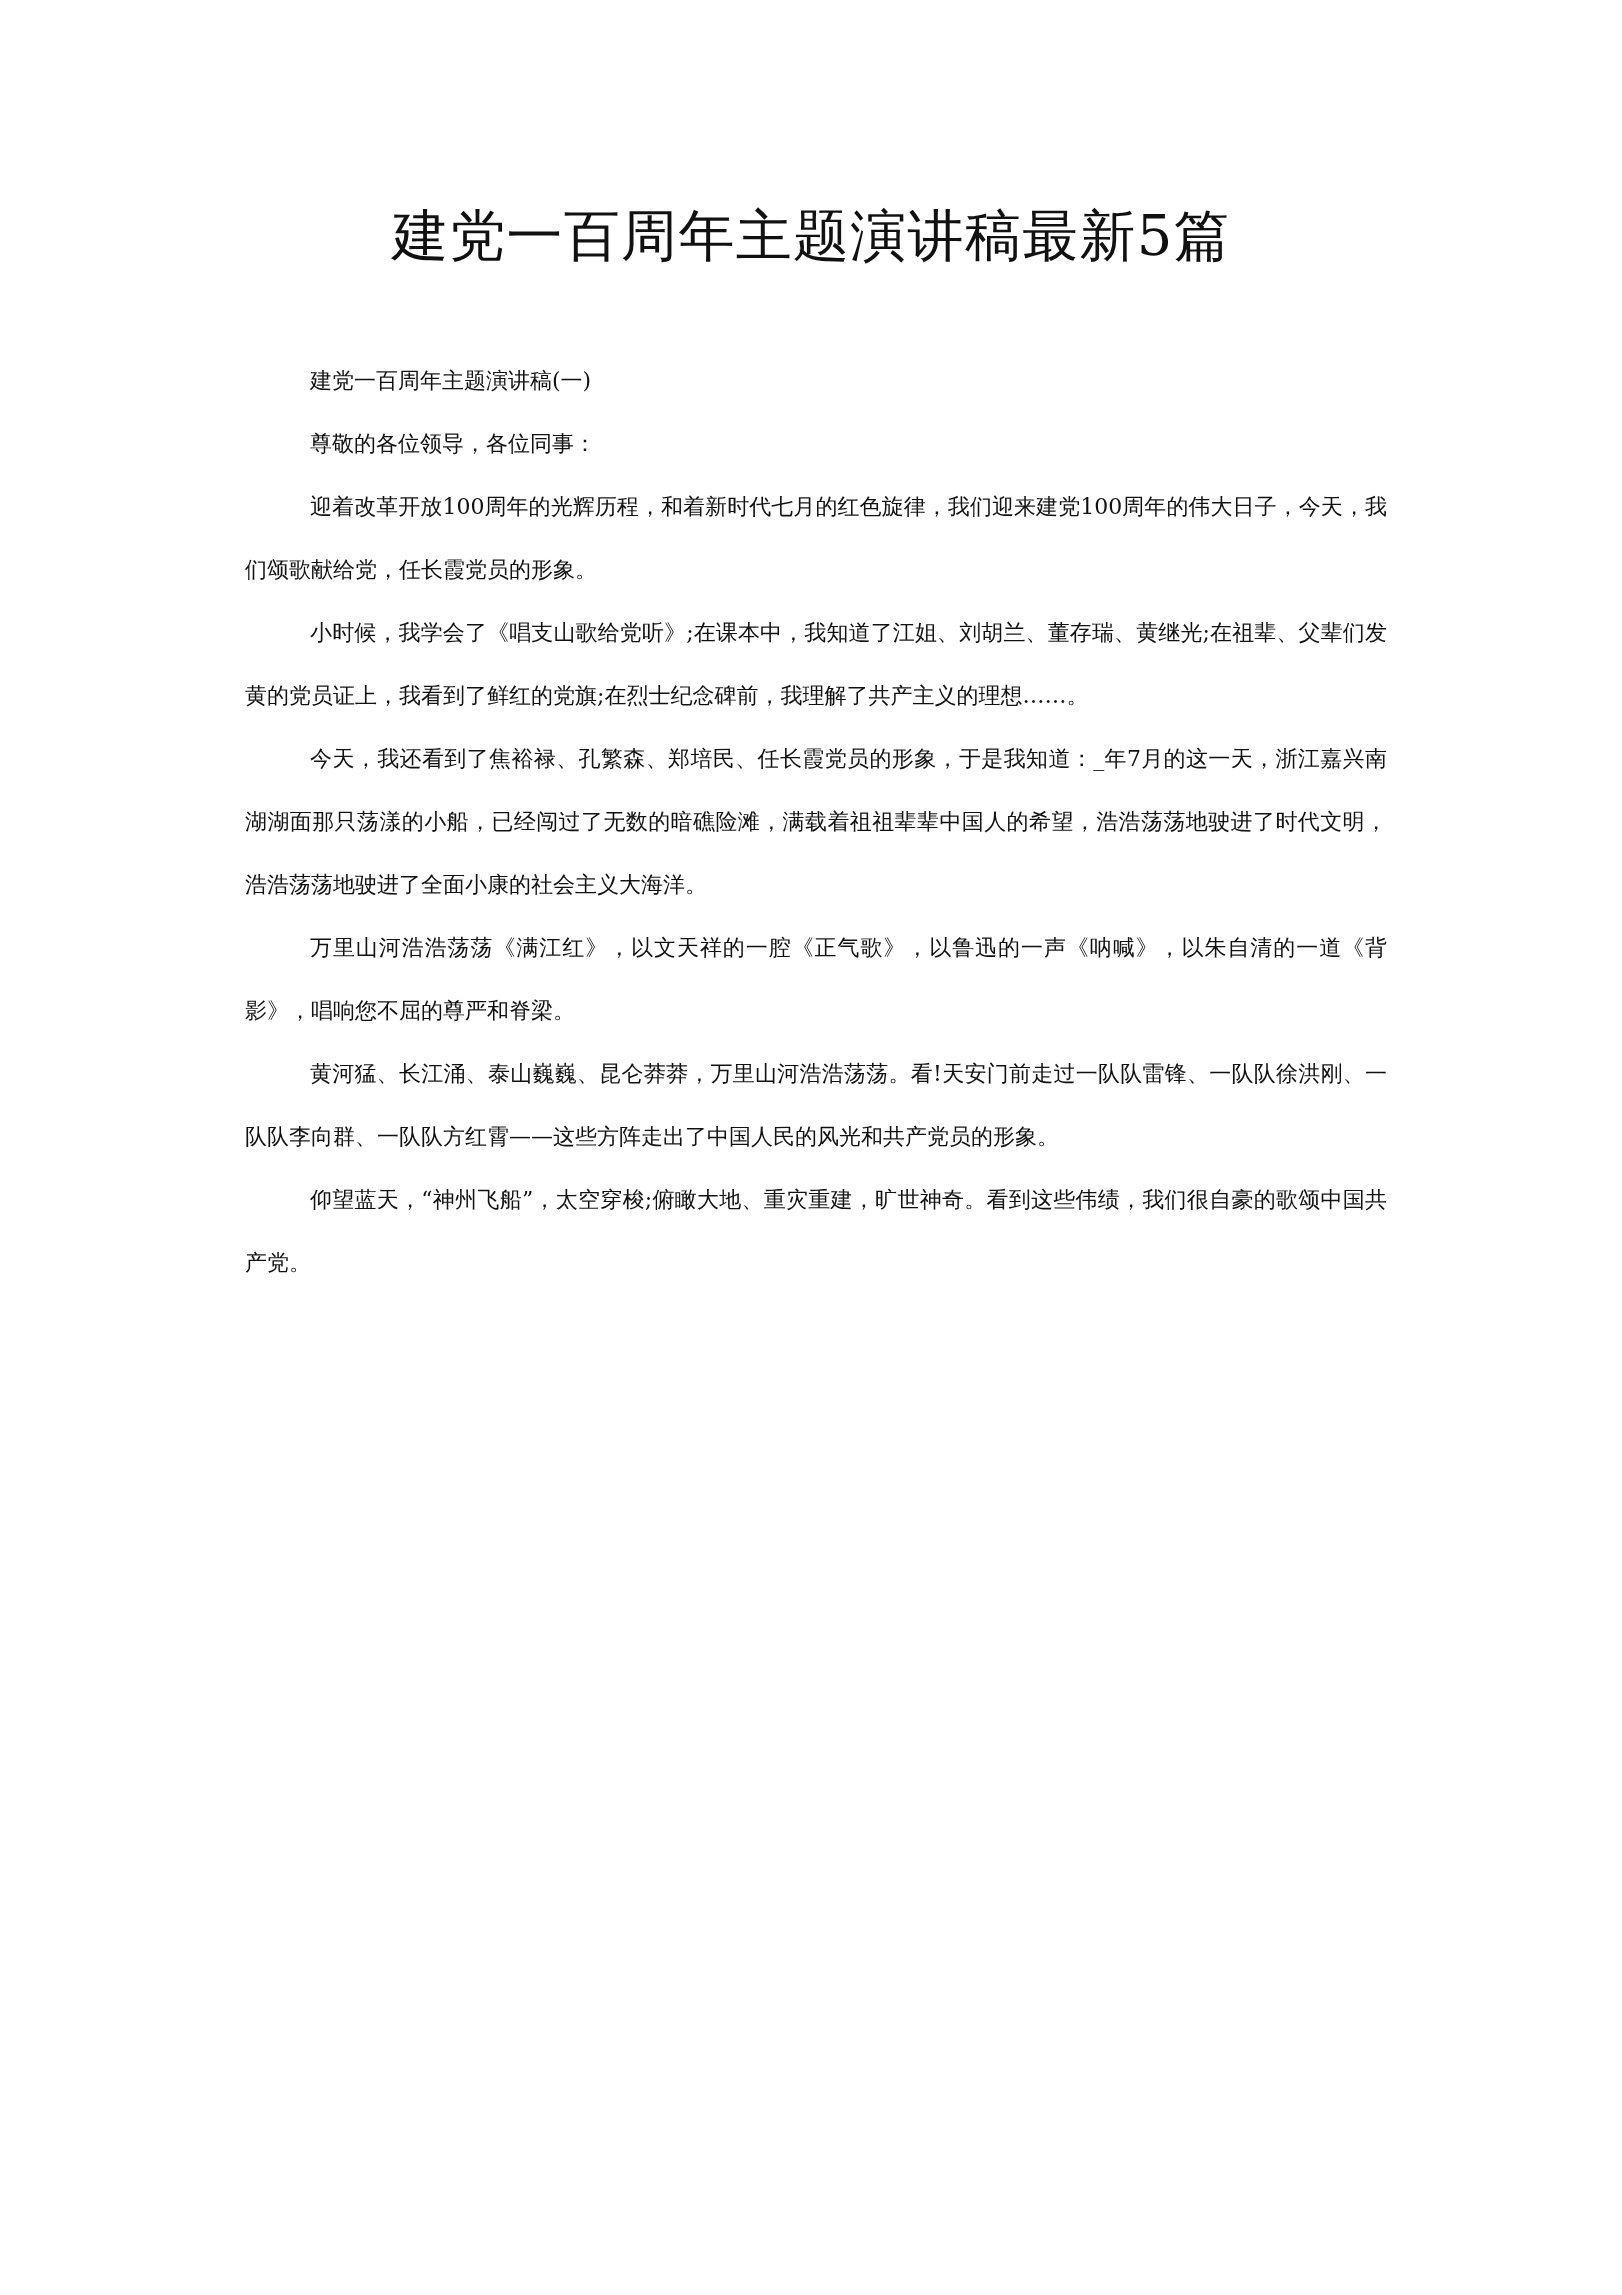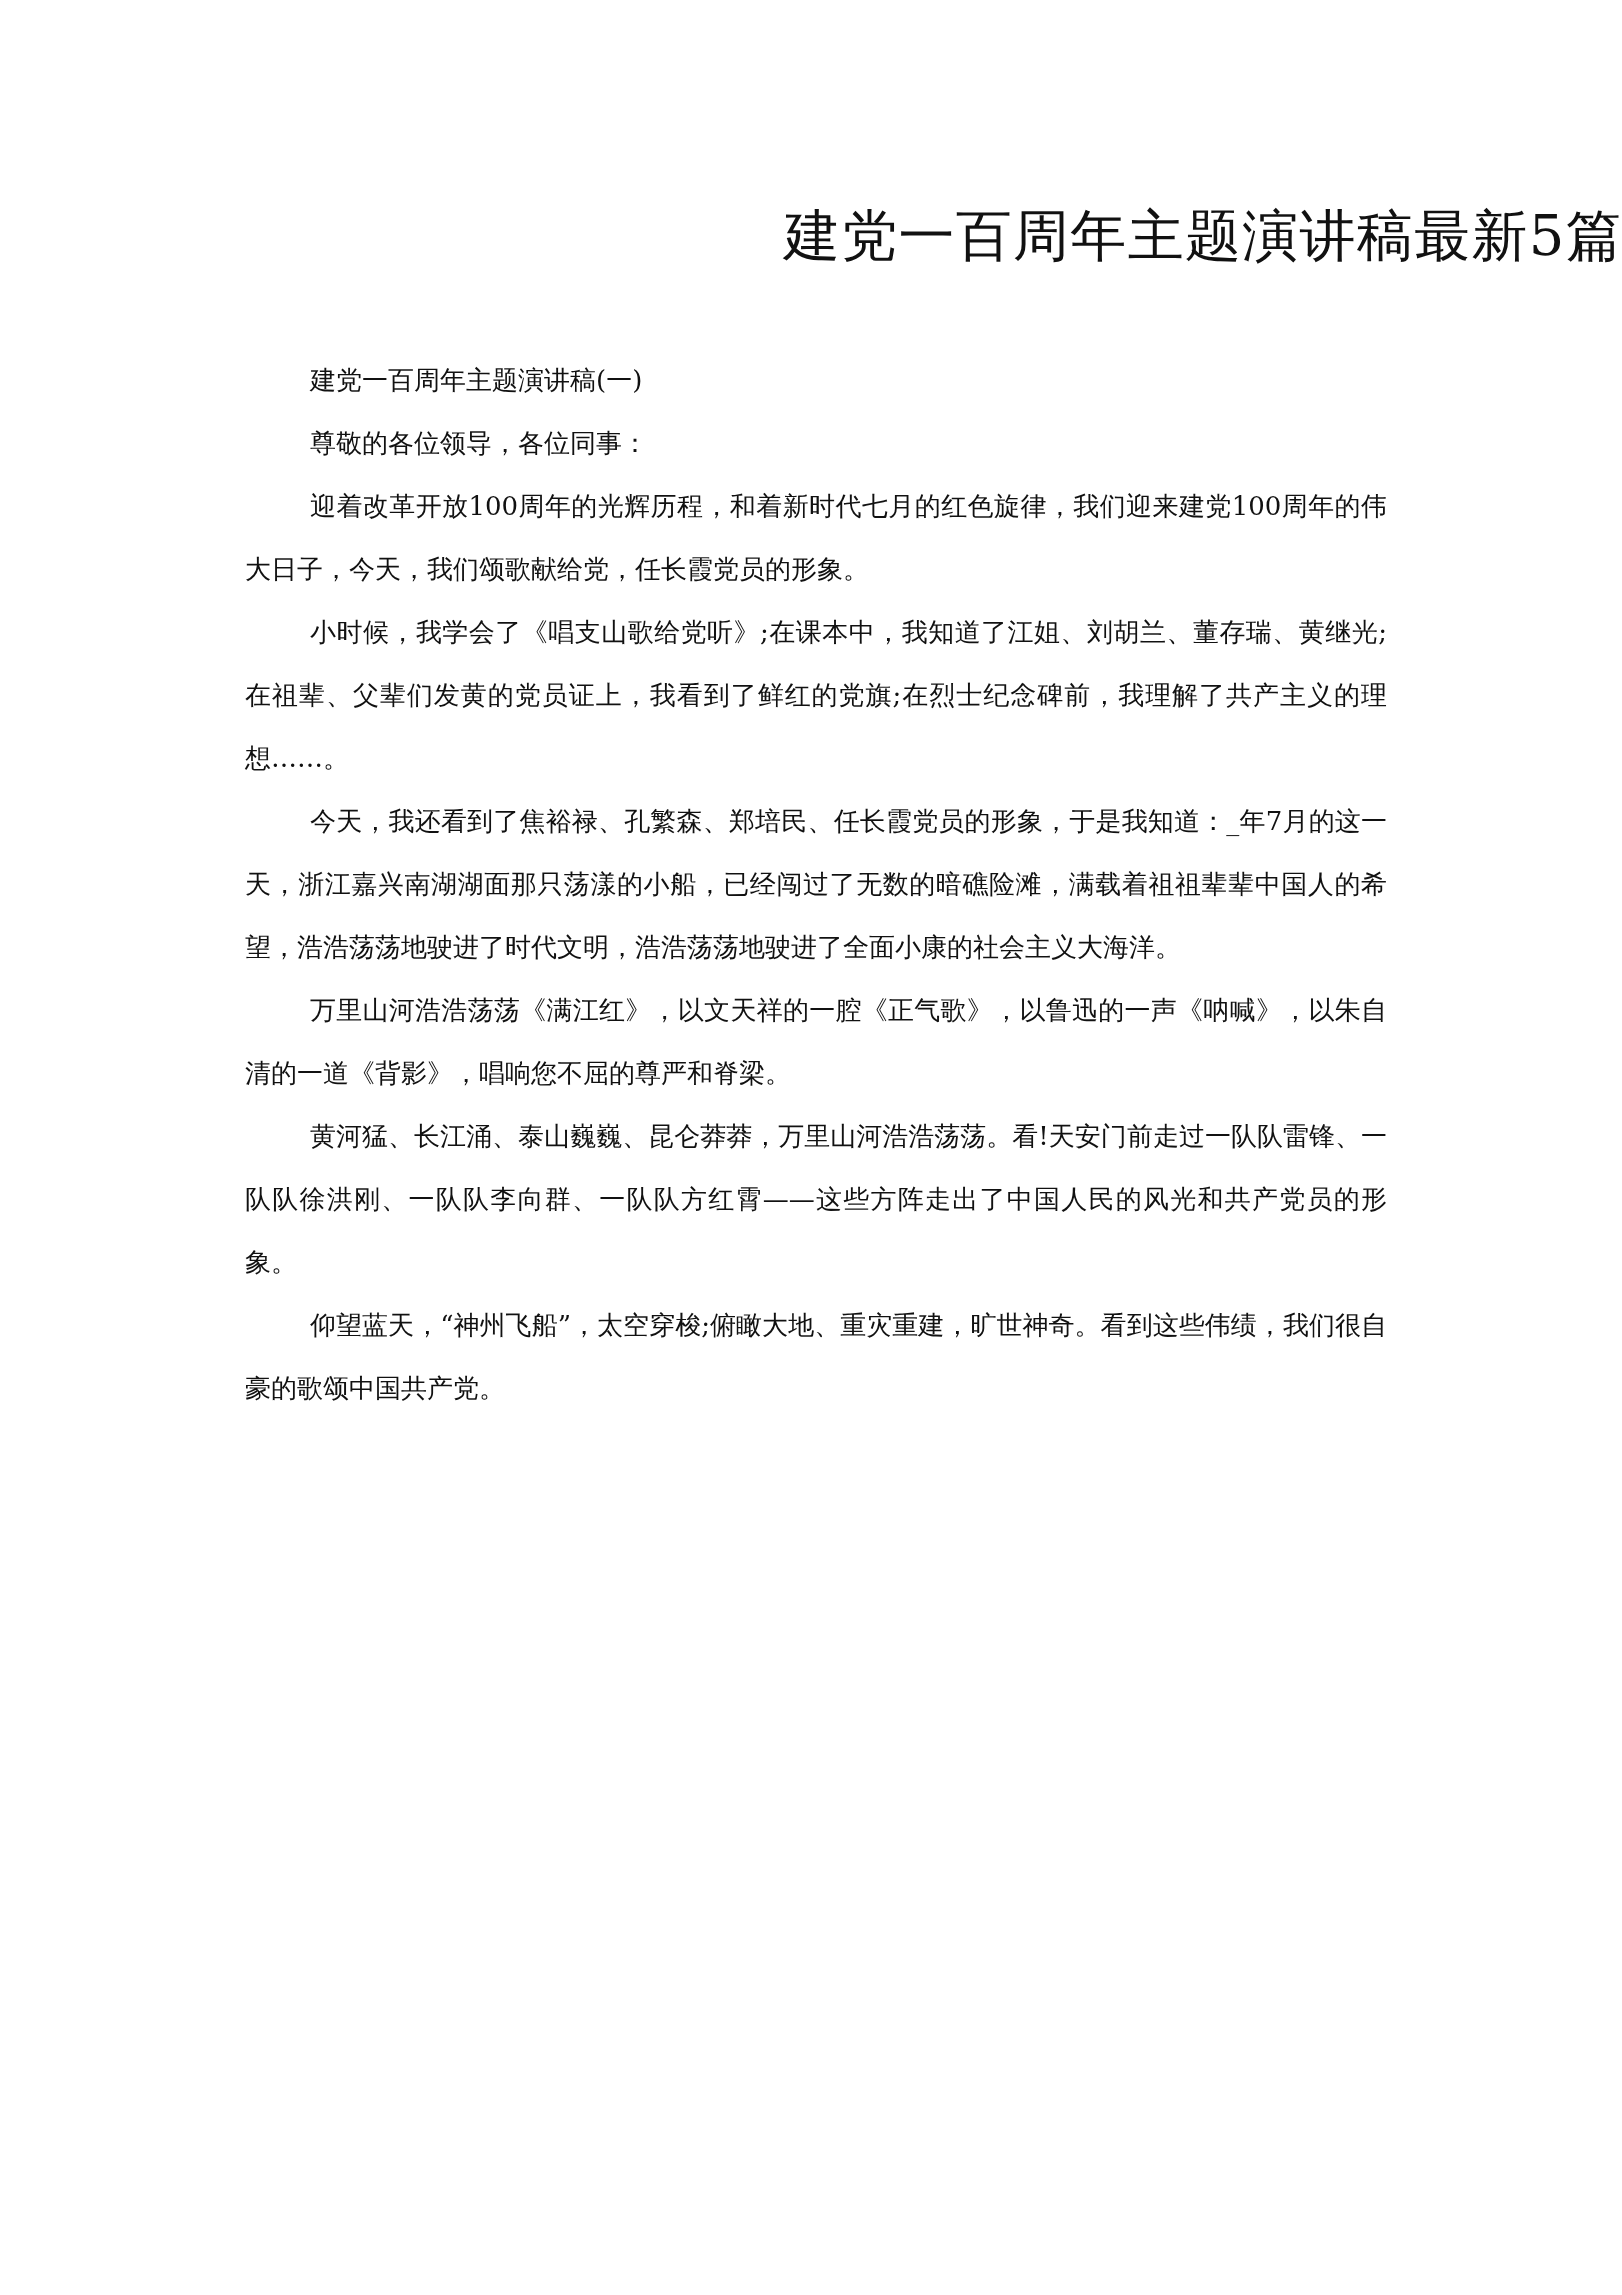--- a/index.html
+++ b/index.html
@@ -21,33 +21,33 @@
       top: 0;
       width: 1623px;
       height: 2295px;
       background: #ffffff;
     }
     .doc-title {
       position: absolute;
       left: 0;
       width: 1623px;
       top: 196px;
-      text-align: right;
+      text-align: center;
       font-size: 56px;
       line-height: 79px;
       font-weight: normal;
       letter-spacing: 1.3px;
       margin: 0;
     }
     .body-text {
       position: absolute;
       left: 245px;
       top: 349px;
       width: 1142px;
-      font-size: 26px;
+      font-size: 22px;
       line-height: 63px;
     }
     .para {
       margin: 0;
       padding: 0;
       text-indent: 65px;
       text-align: justify;
       text-justify: inter-character;
       word-break: break-all;
     }

